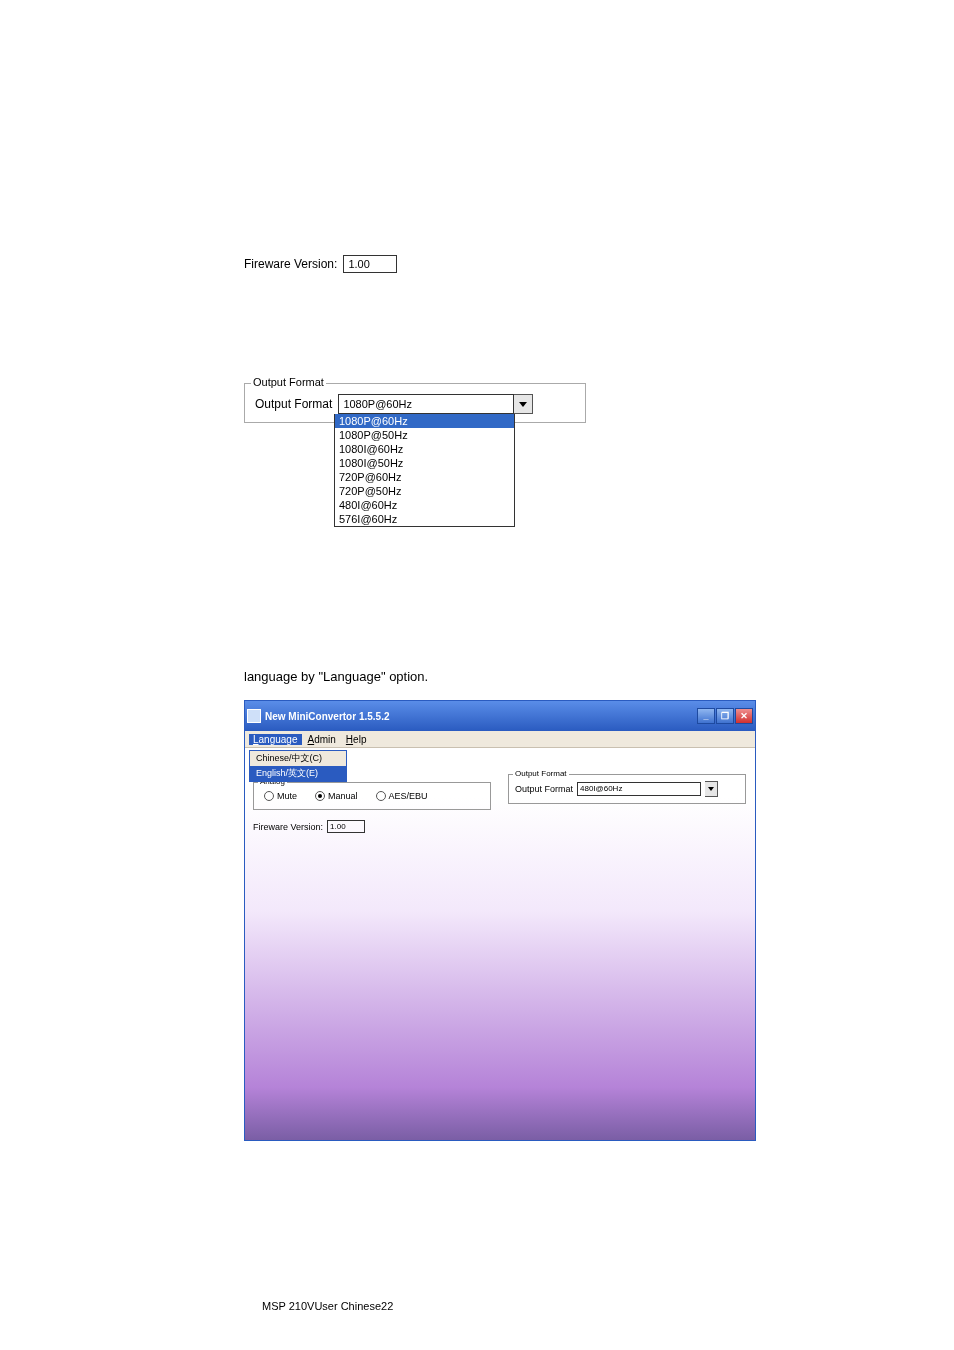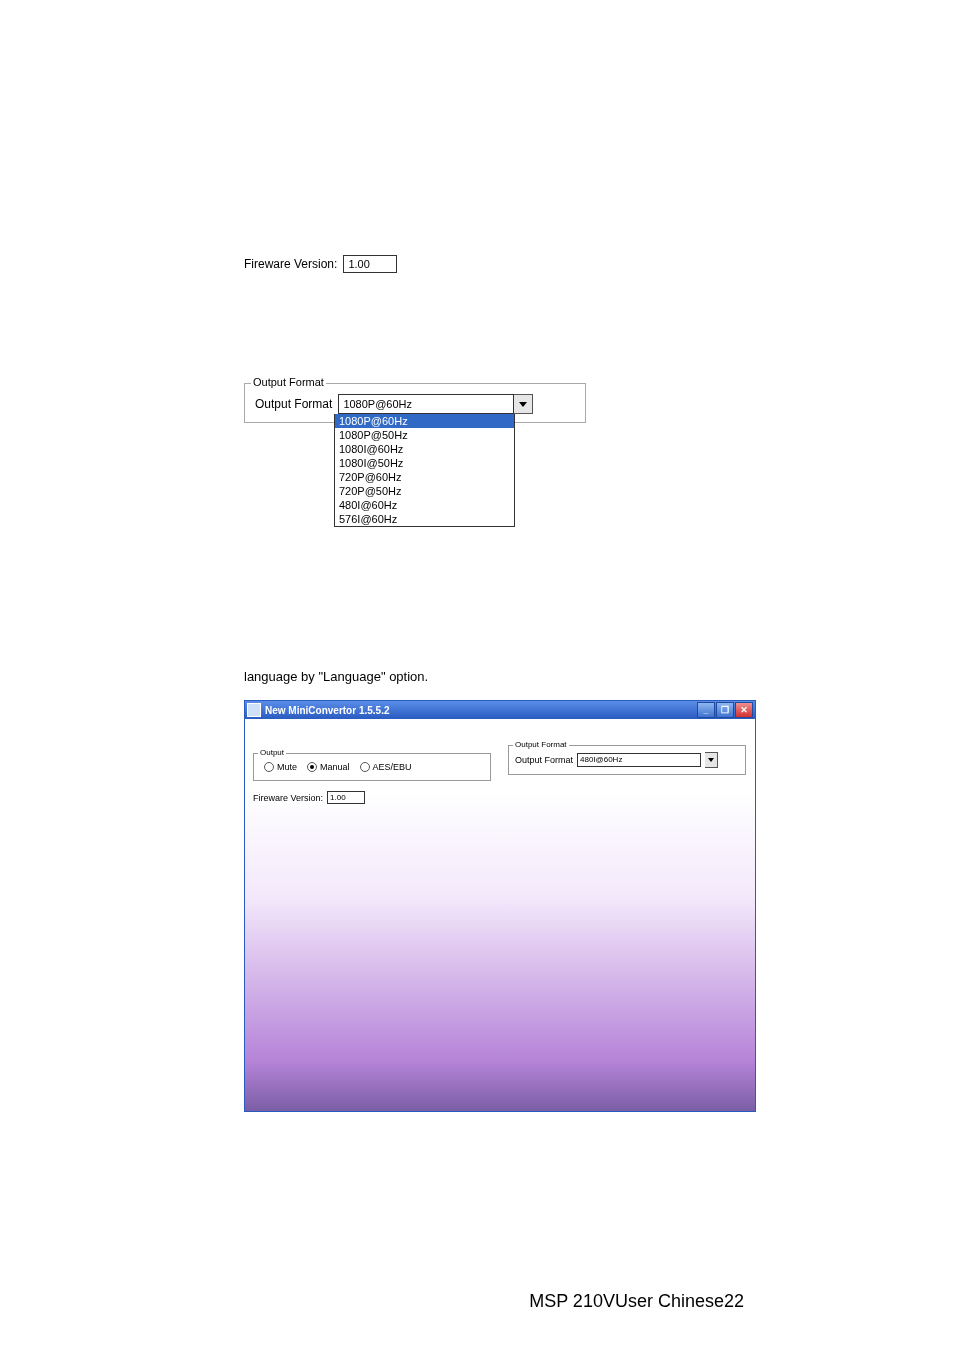--- a/index.html
+++ b/index.html
@@ -27,54 +27,54 @@
 
   
   .of-block{position:relative}
 
   
   .sentence{margin-top:246px;margin-left:4px;font-size:13px}
 
   
   .winblock{margin-top:16px;margin-left:4px;margin-right:-20px}
   .win{width:510px;border:1px solid #2a5bc0;background:linear-gradient(to bottom,#fff 0,#fff 22%,#f3e8fb 48%,#b583d8 88%,#7a5ea5 100%)}
-  .titlebar{height:18px;background:linear-gradient(to bottom,#5a8de8,#2a5bc0);display:flex;align-items:center;justify-content:space-between;padding:0 2px;color:#fff;font-size:10px;font-weight:bold}
+  .titlebar{height:30px;background:linear-gradient(to bottom,#5a8de8,#2a5bc0);display:flex;align-items:center;justify-content:space-between;padding:0 2px;color:#fff;font-size:10px;font-weight:bold}
   .titlebar .left{display:flex;align-items:center;gap:4px}
   .titlebar .ticon{width:12px;height:12px;background:#cfe0f9;border:1px solid #fff}
   .titlebar .btns{display:flex;gap:1px}
   .titlebar .wbtn{width:16px;height:14px;display:flex;align-items:center;justify-content:center;font-size:9px;line-height:9px;border:1px solid #1e4aa0}
   .wbtn.min,.wbtn.max{background:linear-gradient(to bottom,#8fb6f0,#3f72d0);color:#fff}
   .wbtn.cls{background:linear-gradient(to bottom,#f08f8f,#d03030);color:#fff}
   .menubar{height:16px;background:#efe9dd;display:flex;align-items:center;font-size:10px;padding-left:4px;gap:2px;border-bottom:1px solid #c9c0b0}
   .menubar .mitem{padding:0 4px}
   .menubar .mitem.open{background:#2a5bc0;color:#fff}
   .menubar .mitem .ul{text-decoration:underline}
   .langmenu{position:relative}
   .langmenu .pop{position:absolute;top:16px;left:0;width:96px;border:1px solid #2a5bc0;background:#efe9dd;font-size:9px;z-index:5}
   .langmenu .pop .pitem{padding:1px 6px;white-space:nowrap}
   .langmenu .pop .pitem.sel{background:#2a5bc0;color:#fff}
 
   .winbody{position:relative;height:392px;font-size:9px;color:#000}
   .group{position:absolute;border:1px solid #999}
   .group .gl{position:absolute;top:-6px;left:4px;background:#fff;padding:0 2px;font-size:8px;white-space:nowrap}
   .group.audio{left:8px;top:34px;width:236px;height:26px}
-  .group.audio .row{display:flex;align-items:center;gap:10px;height:100%;padding-left:10px}
+  .group.audio .row{display:flex;align-items:center;gap:18px;height:100%;padding-left:10px}
   .radio{display:flex;align-items:center;gap:3px}
   .radio .o{width:8px;height:8px;border:1px solid #555;border-radius:50%;display:flex;align-items:center;justify-content:center}
   .radio .o .dot{width:4px;height:4px;border-radius:50%;background:#000}
   .group.of2{left:263px;top:26px;width:236px;height:28px}
   .group.of2 .row{display:flex;align-items:center;gap:4px;height:100%;padding-left:6px}
   .group.of2 .val{border:1px solid #333;width:118px;height:12px;font-size:8px;padding:0 2px;line-height:12px}
   .group.of2 .btn{width:12px;height:14px;border:1px solid #555;border-left:none;background:#e6e6e6;display:flex;align-items:center;justify-content:center}
   .group.of2 .btn .tri{width:0;height:0;border-left:3px solid transparent;border-right:3px solid transparent;border-top:4px solid #000}
   .fw2{position:absolute;left:8px;top:72px;display:flex;align-items:center;gap:4px;font-size:9px}
   .fw2 .box{border:1px solid #333;width:32px;height:11px;font-size:8px;padding:0 2px;line-height:11px}
 
   
-  .footer{position:absolute;bottom:38px;left:0;right:0;display:flex;justify-content:flex-end;padding:0 210px 0 262px;font-size:18px;color:#000}
+  .footer{position:absolute;bottom:38px;left:0;right:0;display:flex;justify-content:flex-start;padding:0 210px 0 262px;font-size:11px;color:#000}
 </style>
 </head>
 <body>
 
 <div class="page">
   <div class="content">
 
     <div class="fw-row">
       <span>Fireware Version:</span>
       <div class="box">1.00</div>
@@ -115,23 +115,34 @@
           <div class="left">
             <div class="ticon"></div>
             <span>New MiniConvertor 1.5.5.2</span>
           </div>
           <div class="btns">
             <div class="wbtn min">_</div>
             <div class="wbtn max">❐</div>
             <div class="wbtn cls">✕</div>
           </div>
         </div>
+        <div class="menubar">
+          <div class="langmenu">
+            <div class="mitem open"><span class="ul">L</span>anguage</div>
+            <div class="pop">
+              <div class="pitem">Chinese/中文(C)</div>
+              <div class="pitem sel">English/英文(E)</div>
+            </div>
+          </div>
+          <div class="mitem"><span class="ul">A</span>dmin</div>
+          <div class="mitem"><span class="ul">H</span>elp</div>
+        </div>
         <div class="winbody">
           <div class="group audio">
-            <div class="gl">Output</div>
+            <div class="gl">Analog</div>
             <div class="row">
               <div class="radio">
                   <div class="o"></div>
                   <span>Mute</span>
                 </div>
               <div class="radio">
                   <div class="o">
                     <div class="dot"></div>
                   </div>
                   <span>Manual</span>

